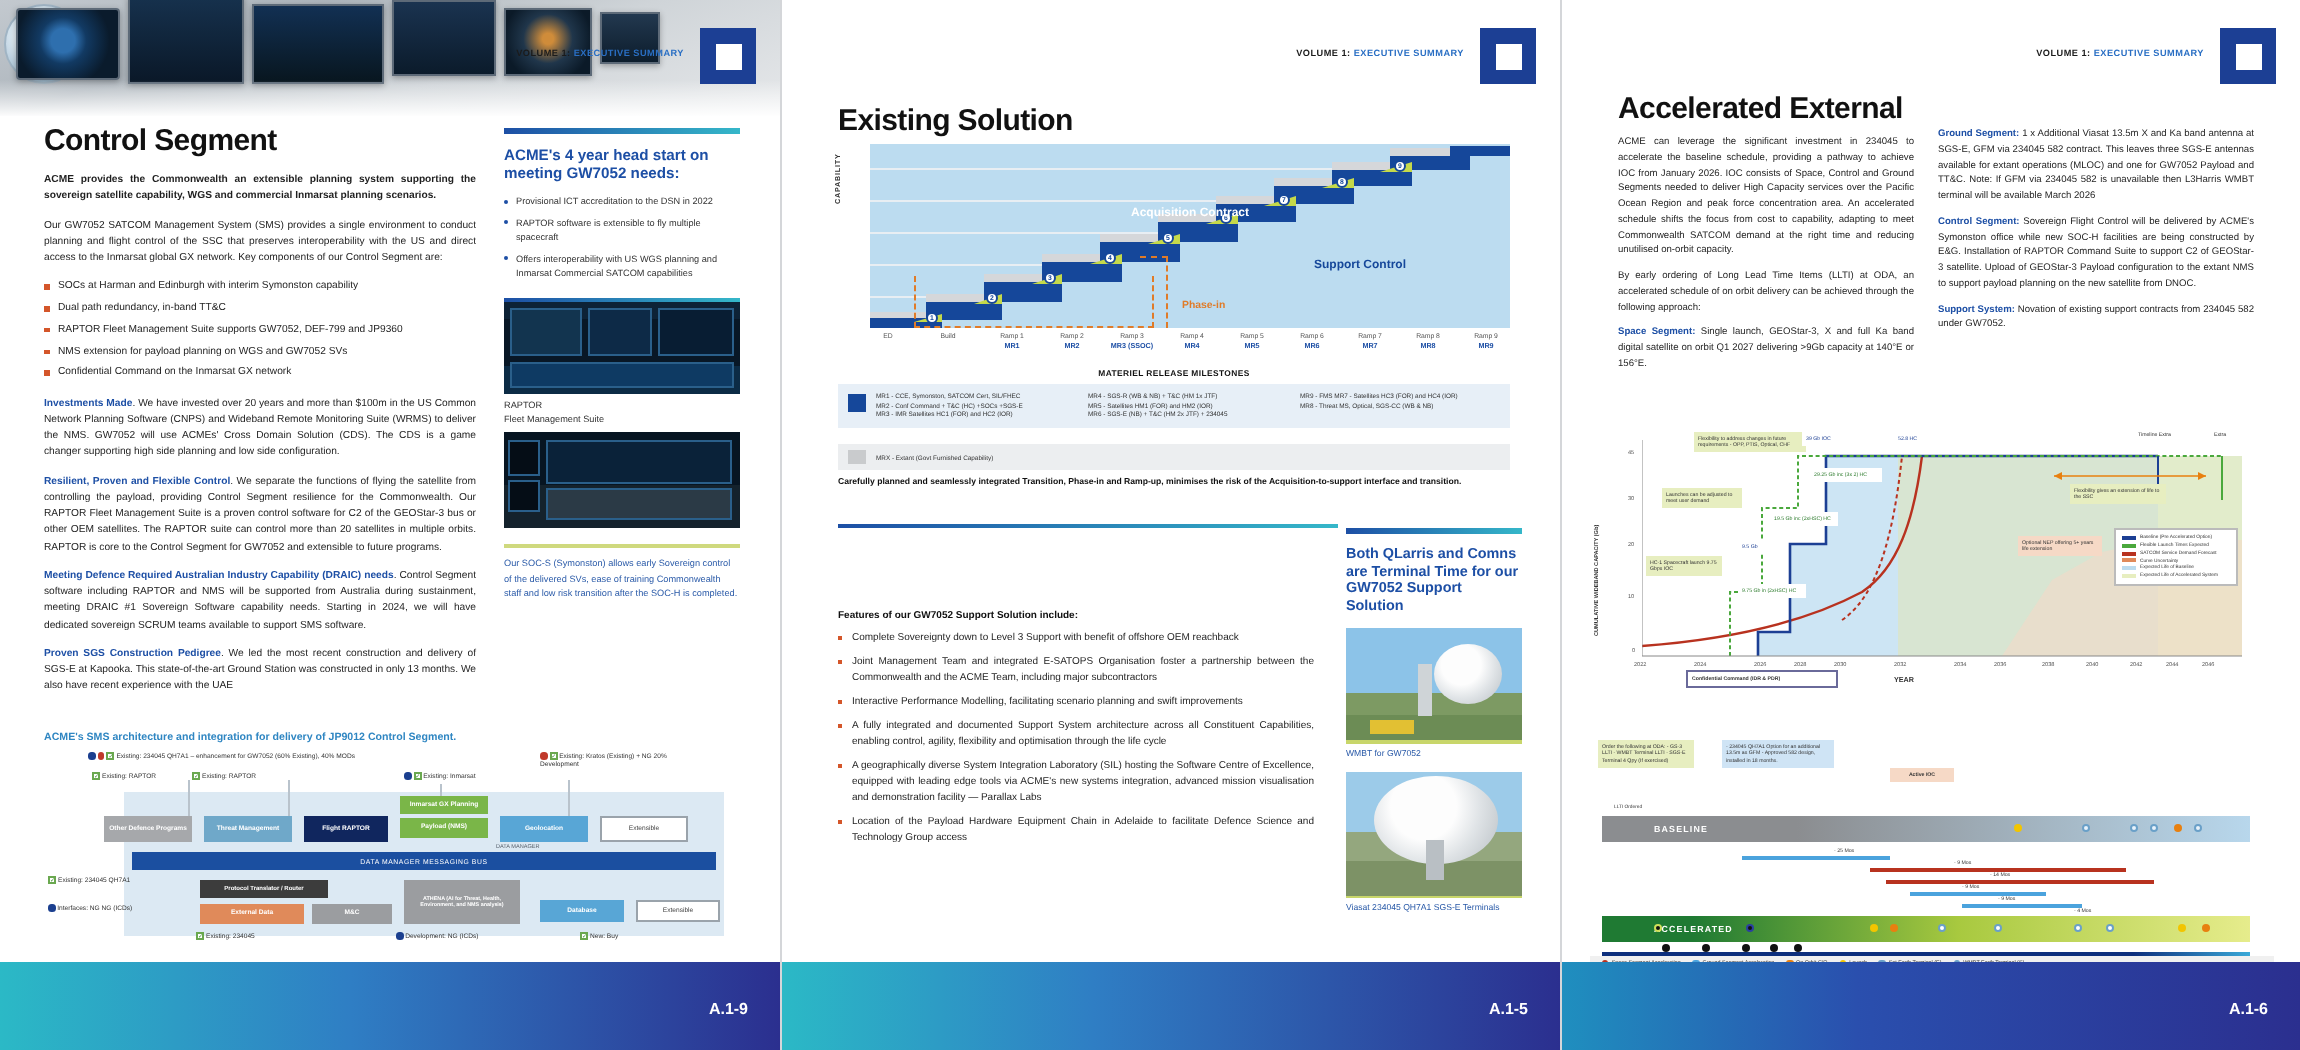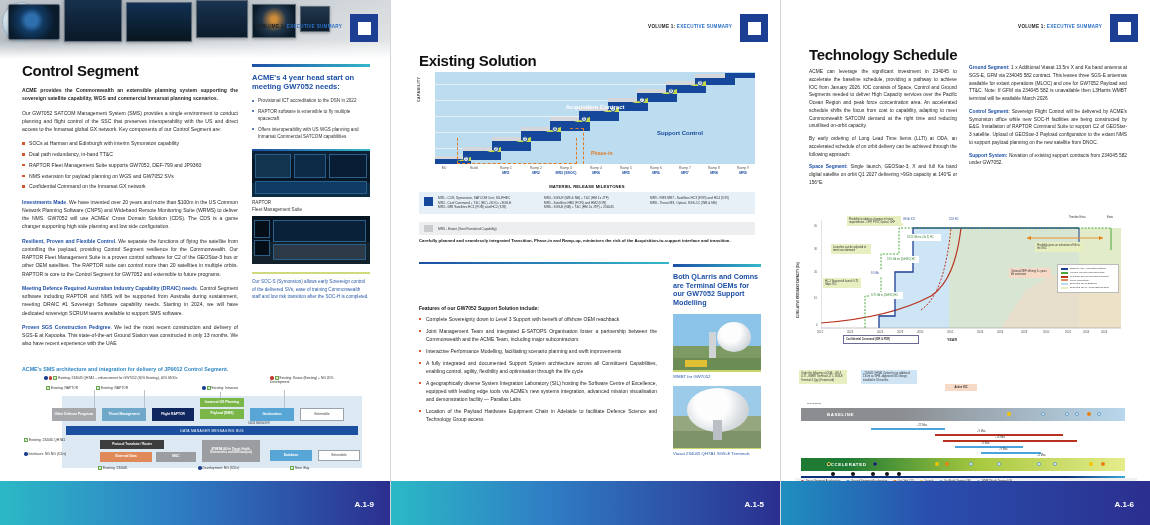--- a/index.html
+++ b/index.html
@@ -478,21 +478,21 @@
       <li>Complete Sovereignty down to Level 3 Support with benefit of offshore OEM reachback</li>
       <li>Joint Management Team and integrated E-SATOPS Organisation foster a partnership between the Commonwealth and the ACME Team, including major subcontractors</li>
       <li>Interactive Performance Modelling, facilitating scenario planning and swift improvements</li>
       <li>A fully integrated and documented Support System architecture across all Constituent Capabilities, enabling control, agility, flexibility and optimisation through the life cycle</li>
       <li>A geographically diverse System Integration Laboratory (SIL) hosting the Software Centre of Excellence, equipped with leading edge tools via ACME's new systems integration, advanced mission visualisation and demonstration facility — Parallax Labs</li>
       <li>Location of the Payload Hardware Equipment Chain in Adelaide to facilitate Defence Science and Technology Group access</li>
     </ul>
 
     <div class="p2-side">
       <div class="side-rule"></div>
-      <div class="side-head">Both QLarris and Comns are Terminal OEMs for our GW7052 Support Modelling</div>
+      <div class="side-head">Both QLarris and Comns are Terminal Time for our GW7052 Support Solution</div>
       <div class="photo dish1">
         <div class="mast" style="left:36px;top:18px;width:7px;height:26px;"></div>
         <div class="dishbowl" style="left:44px;top:8px;width:34px;height:30px;"></div>
         <div class="mast" style="left:12px;top:46px;width:22px;height:7px;background:#e2c033;"></div>
       </div>
       <div class="photo-line"></div>
       <div class="photo-cap">WMBT for GW7052</div>
       <div class="photo dish2">
         <div class="dishbowl" style="left:14px;top:2px;width:62px;height:44px;"></div>
         <div class="mast" style="left:40px;top:34px;width:9px;height:20px;background:#b9bfc4;"></div>
@@ -507,21 +507,21 @@
 
   <div class="page page-3">
     <div class="vol-tag">
       <span>VOLUME 1:</span>
       <span class="blue">EXECUTIVE SUMMARY</span>
     </div>
     <div class="logo-mark">
         <i></i>
       </div>
 
-    <h1 class="page-title p3-title">Technology Schedule</h1>
+    <h1 class="page-title p3-title">Accelerated External</h1>
 
     <div class="p3-colA">
       <p>ACME can leverage the significant investment in 234045 to accelerate the baseline schedule, providing a pathway to achieve IOC from January 2026. IOC consists of Space, Control and Ground Segments needed to deliver High Capacity services over the Pacific Ocean Region and peak force concentration area. An accelerated schedule shifts the focus from cost to capability, adapting to meet Commonwealth SATCOM demand at the right time and reducing unutilised on-orbit capacity.</p>
       <p>By early ordering of Long Lead Time Items (LLTI) at ODA, an accelerated schedule of on orbit delivery can be achieved through the following approach:</p>
       <p><span class="run-in">Space Segment:</span><span> Single launch, GEOStar-3, X and full Ka band digital satellite on orbit Q1 2027 delivering &gt;9Gb capacity at 140°E or 156°E.</span></p>
     </div>
     <div class="p3-colB">
       <p><span class="run-in">Ground Segment:</span><span> 1 x Additional Viasat 13.5m X and Ka band antenna at SGS-E, GFM via 234045 582 contract. This leaves three SGS-E antennas available for extant operations (MLOC) and one for GW7052 Payload and TT&amp;C. Note: If GFM via 234045 582 is unavailable then L3Harris WMBT terminal will be available March 2026</span></p>
       <p><span class="run-in">Control Segment:</span><span> Sovereign Flight Control will be delivered by ACME's Symonston office while new SOC-H facilities are being constructed by E&amp;G. Installation of RAPTOR Command Suite to support C2 of GEOStar-3 satellite. Upload of GEOStar-3 Payload configuration to the extant NMS to support payload planning on the new satellite from DNOC.</span></p>
       <p><span class="run-in">Support System:</span><span> Novation of existing support contracts from 234045 582 under GW7052.</span></p>

